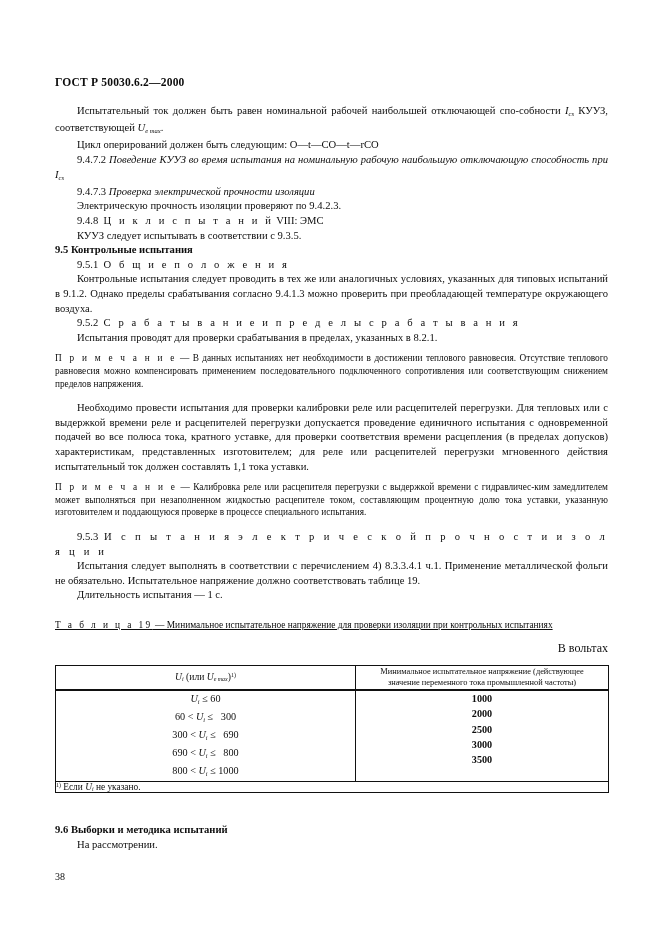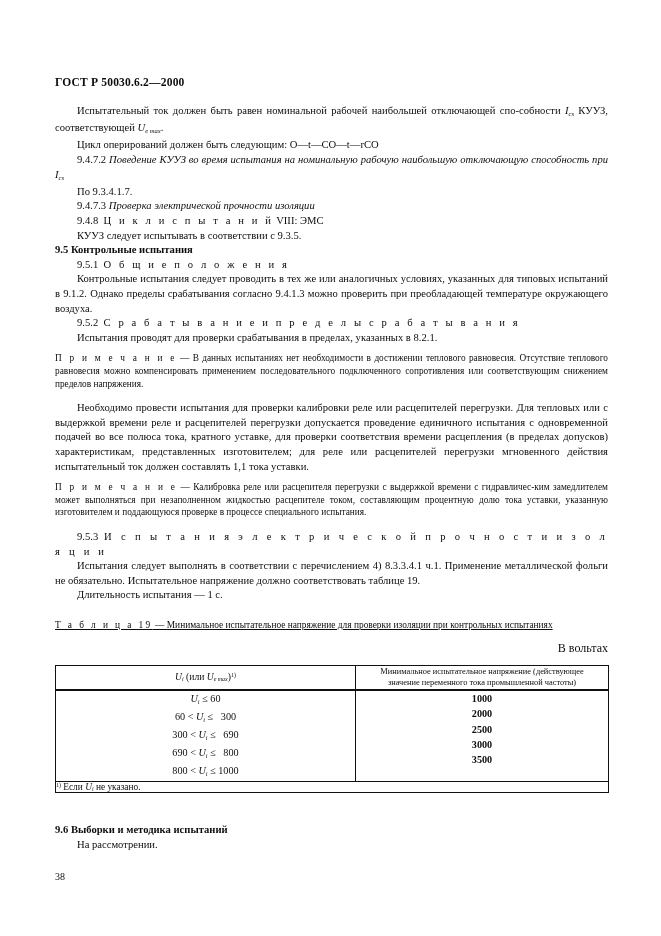--- a/index.html
+++ b/index.html
@@ -152,24 +152,24 @@
   <div class="header-line">ГОСТ Р 50030.6.2—2000</div>
 
   <div class="body-area">
 
     <p class="indent"><span>Испытательный ток должен быть равен номинальной рабочей наибольшей отключающей спо-собности </span><var>I</var><sub>cs</sub><span> КУУЗ, соответствующей </span><var>U</var><sub>e max</sub><span>.</span></p>
 
     <p class="indent">Цикл оперирований должен быть следующим: О—t—СО—t—rСО</p>
 
     <p class="indent"><span>9.4.7.2</span> <span class="ital">Поведение КУУЗ во время испытания на номинальную рабочую наибольшую отключающую способность при </span><var class="ital">I</var><sub>cs</sub></p>
 
-    <p class="indent">По 9.3.4.1.7.</p>
 
     <p class="indent"><span>9.4.7.3</span> <span class="ital">Проверка электрической прочности изоляции</span></p>
 
+    <p class="indent">Электрическую прочность изоляции проверяют по 9.4.2.3.</p>
 
     <p class="indent"><span>9.4.8</span>&nbsp;&nbsp;<span class="spaced">Ц и к л   и с п ы т а н и й</span>&nbsp;<span>VIII: ЭМС</span></p>
 
     <p class="indent">КУУЗ следует испытывать в соответствии с 9.3.5.</p>
 
     <p class="noindent bold">9.5 Контрольные испытания</p>
 
     <p class="indent"><span>9.5.1</span>&nbsp;&nbsp;<span class="spaced">О б щ и е   п о л о ж е н и я</span></p>
 
     <p class="indent">Контрольные испытания следует проводить в тех же или аналогичных условиях, указанных для типовых испытаний в 9.1.2. Однако пределы срабатывания согласно 9.4.1.3 можно проверить при преобладающей температуре окружающего воздуха.</p>

